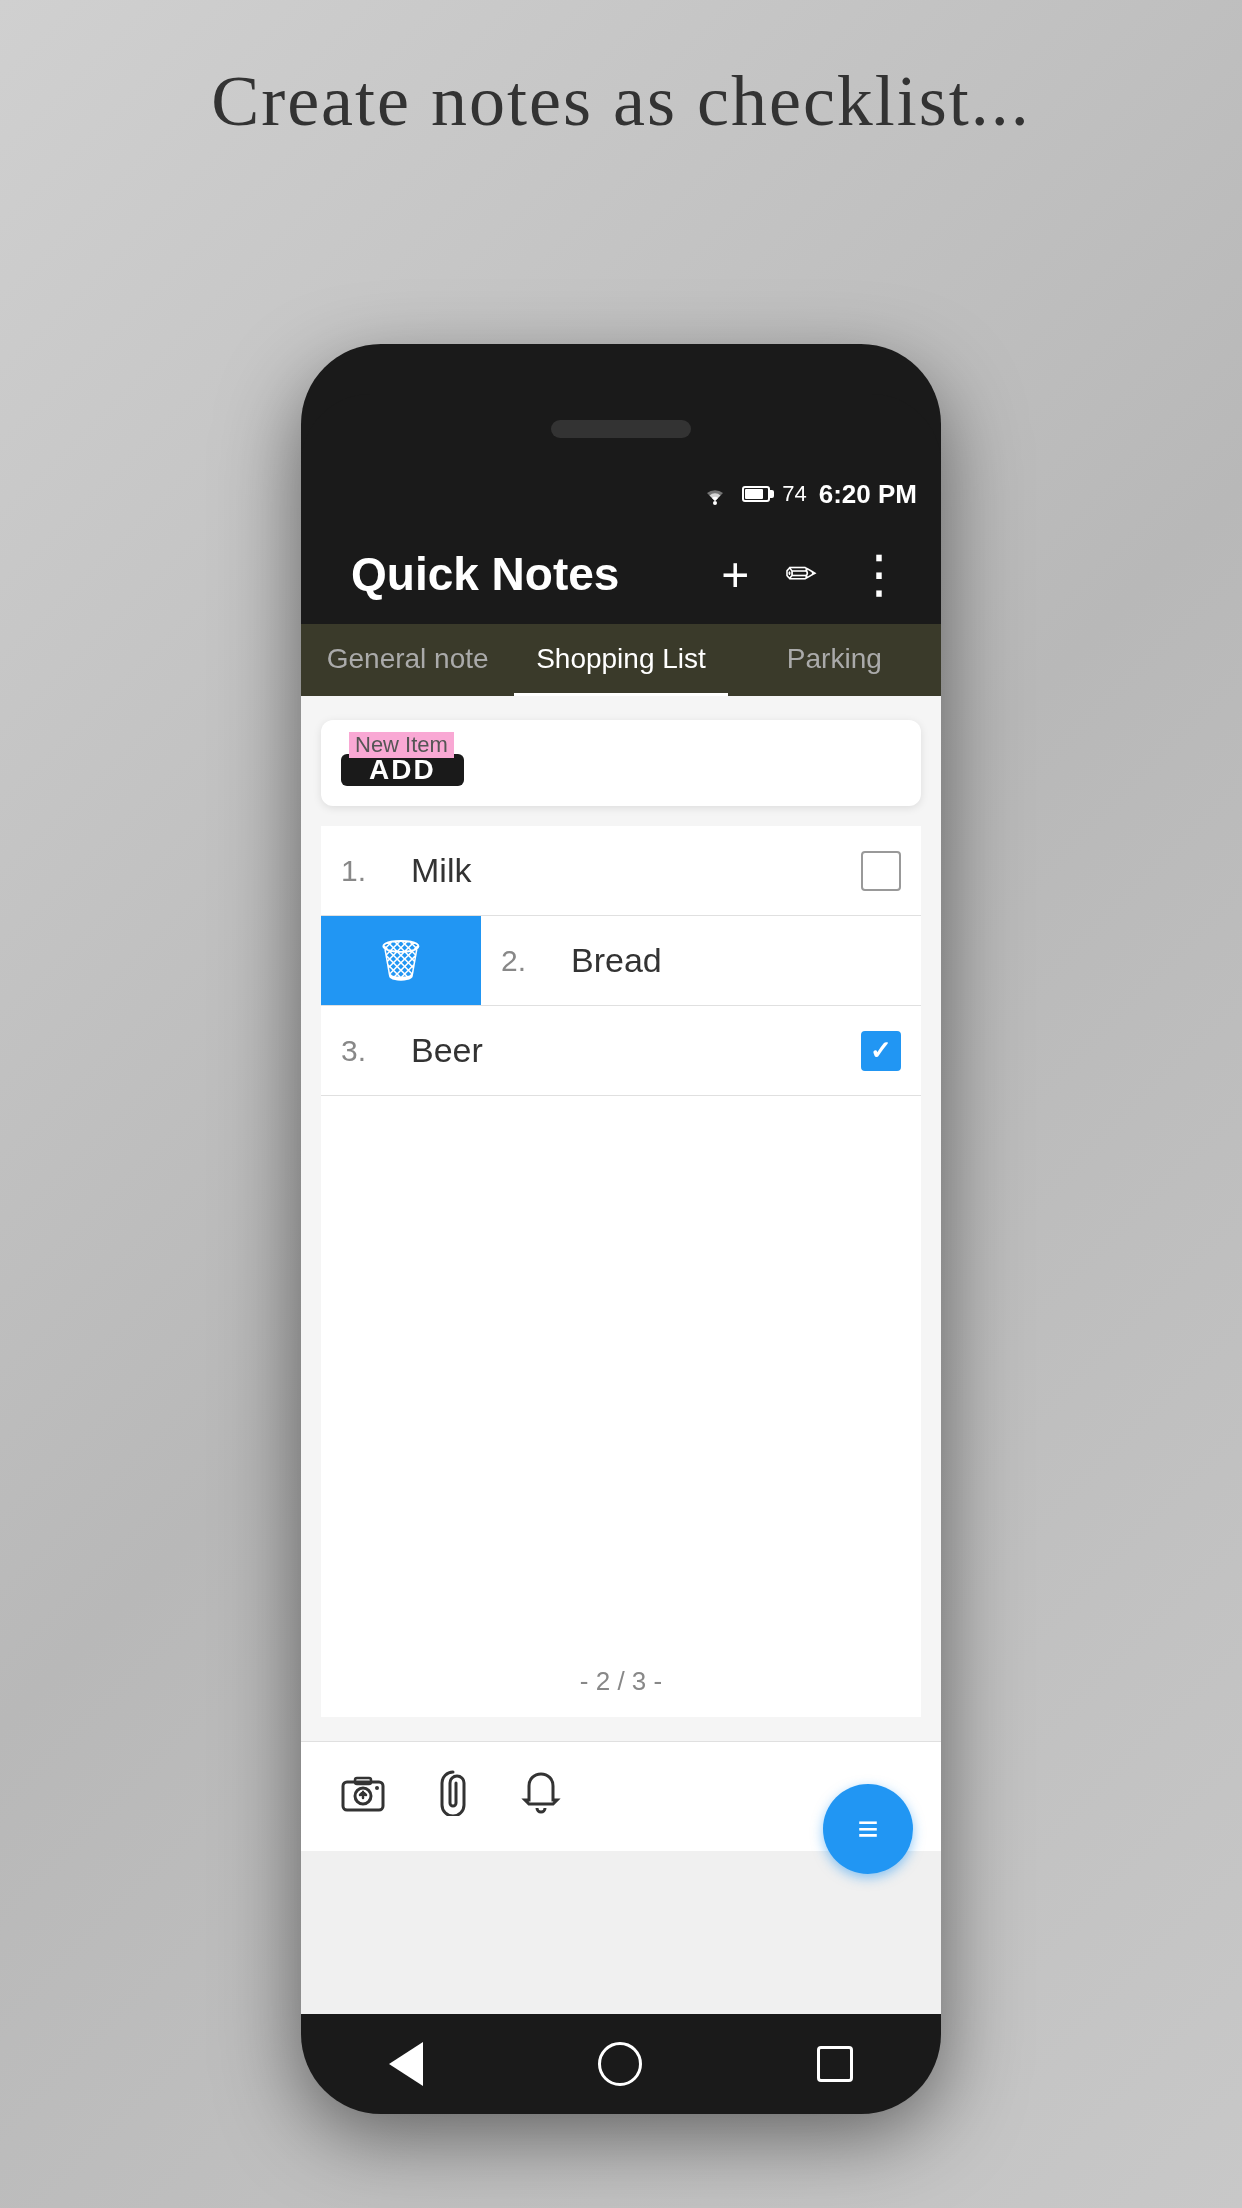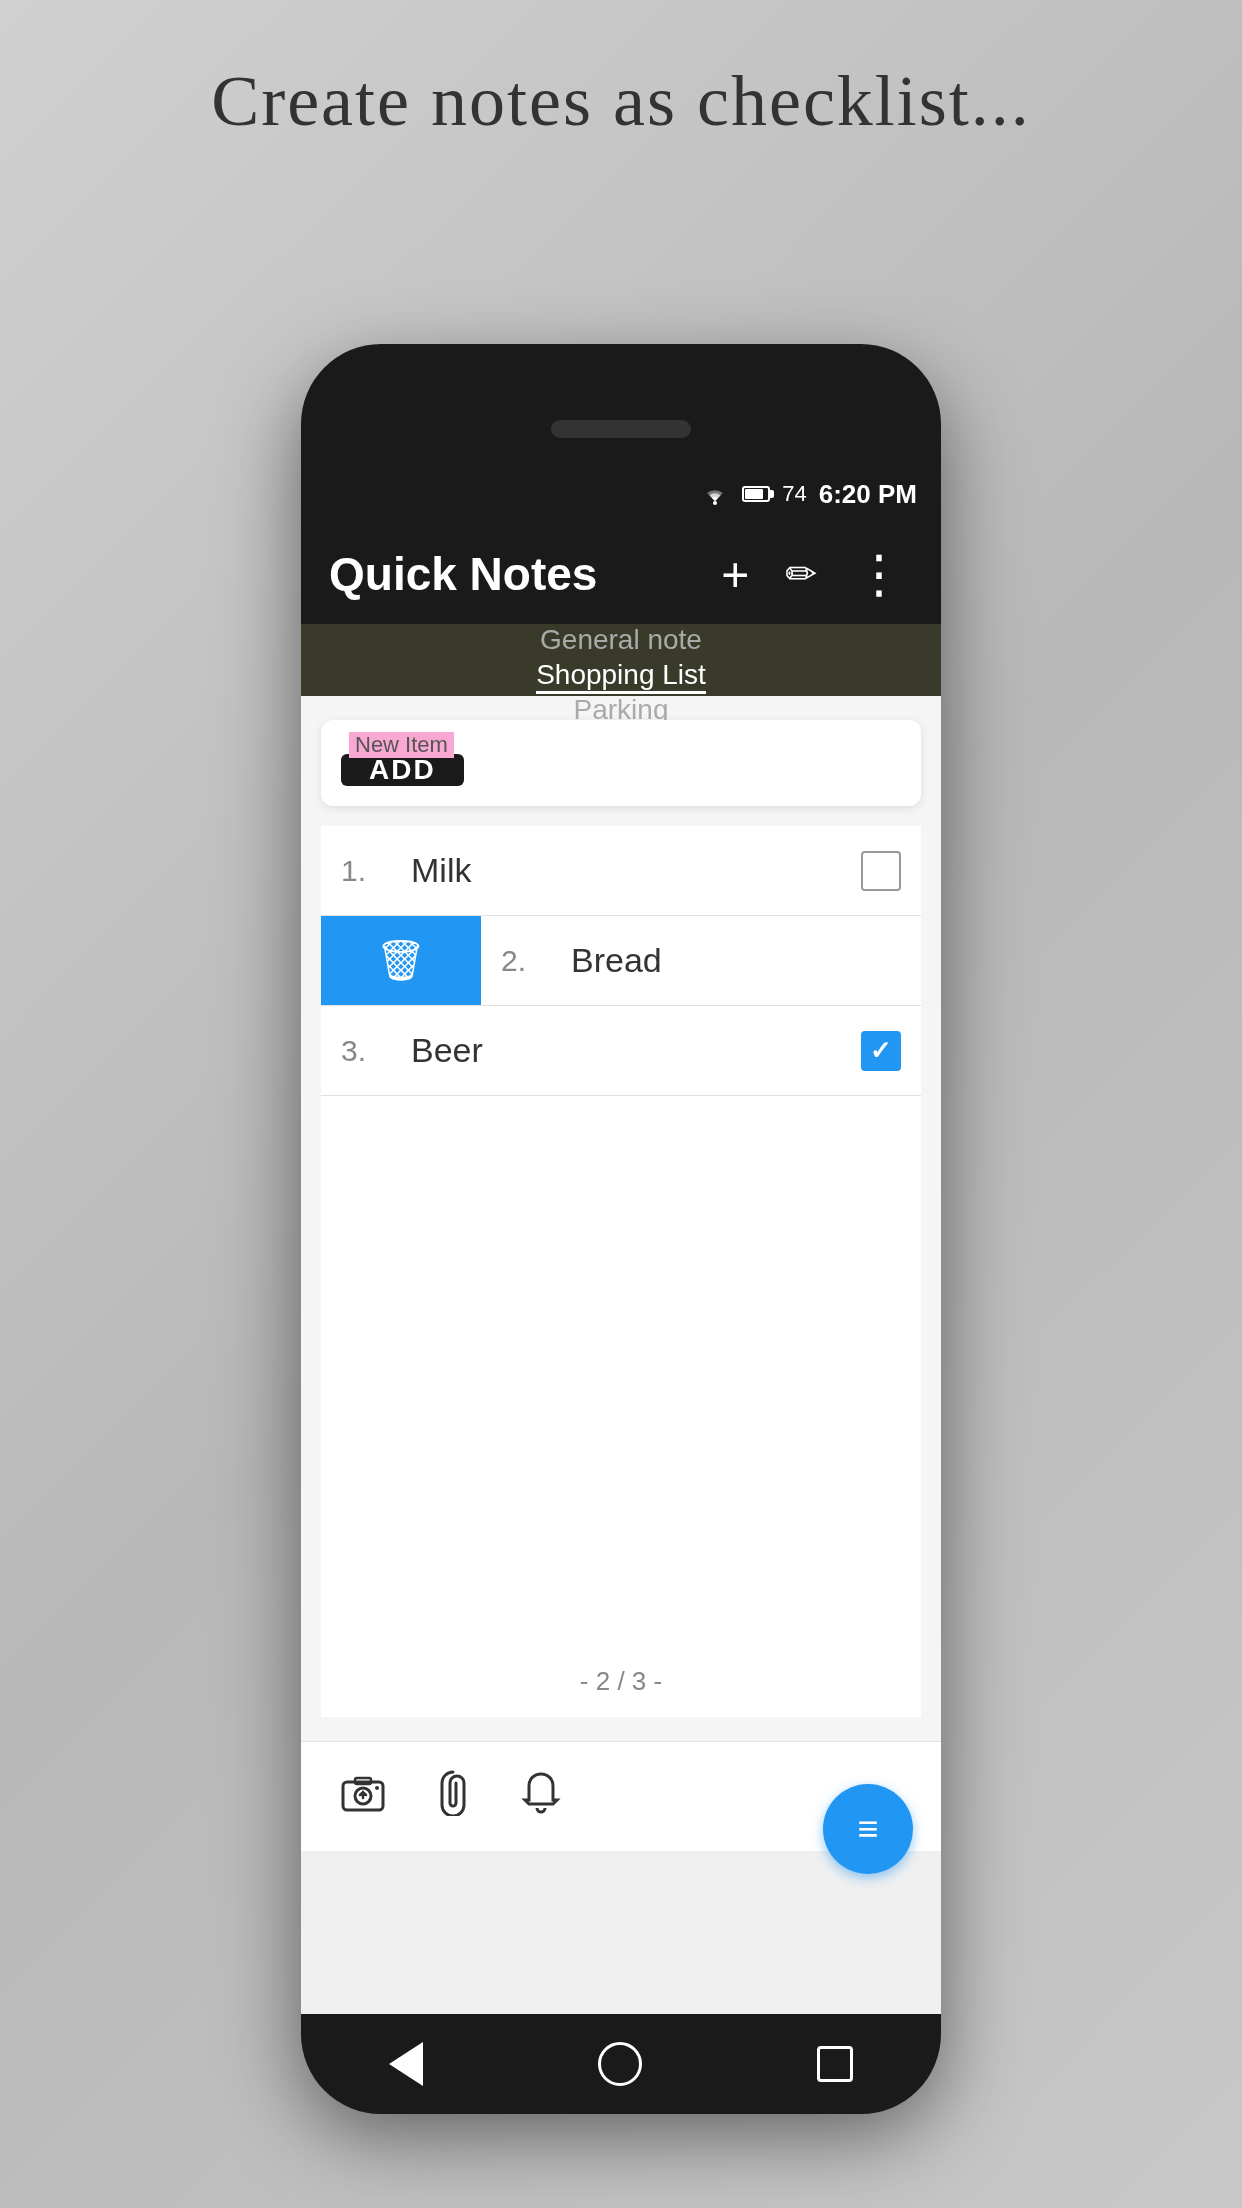--- a/index.html
+++ b/index.html
@@ -94,35 +94,35 @@
       align-items: center;
       padding: 0 28px;
       gap: 20px;
     }
 
     .app-title {
       color: white;
       font-size: 46px;
       font-weight: bold;
       flex: 1;
+      margin-left: 22px;
     }
 
     .app-bar-icon {
       color: white;
       font-size: 48px;
       cursor: pointer;
       padding: 8px;
     }
 
     .tabs-bar {
       background: #3a3a2a;
       height: 72px;
       display: flex;
       align-items: center;
-      flex-direction: column;
     }
 
     .tab-item {
       flex: 1;
       height: 100%;
       display: flex;
       align-items: center;
       justify-content: center;
       color: #aaa;
       font-size: 28px;

